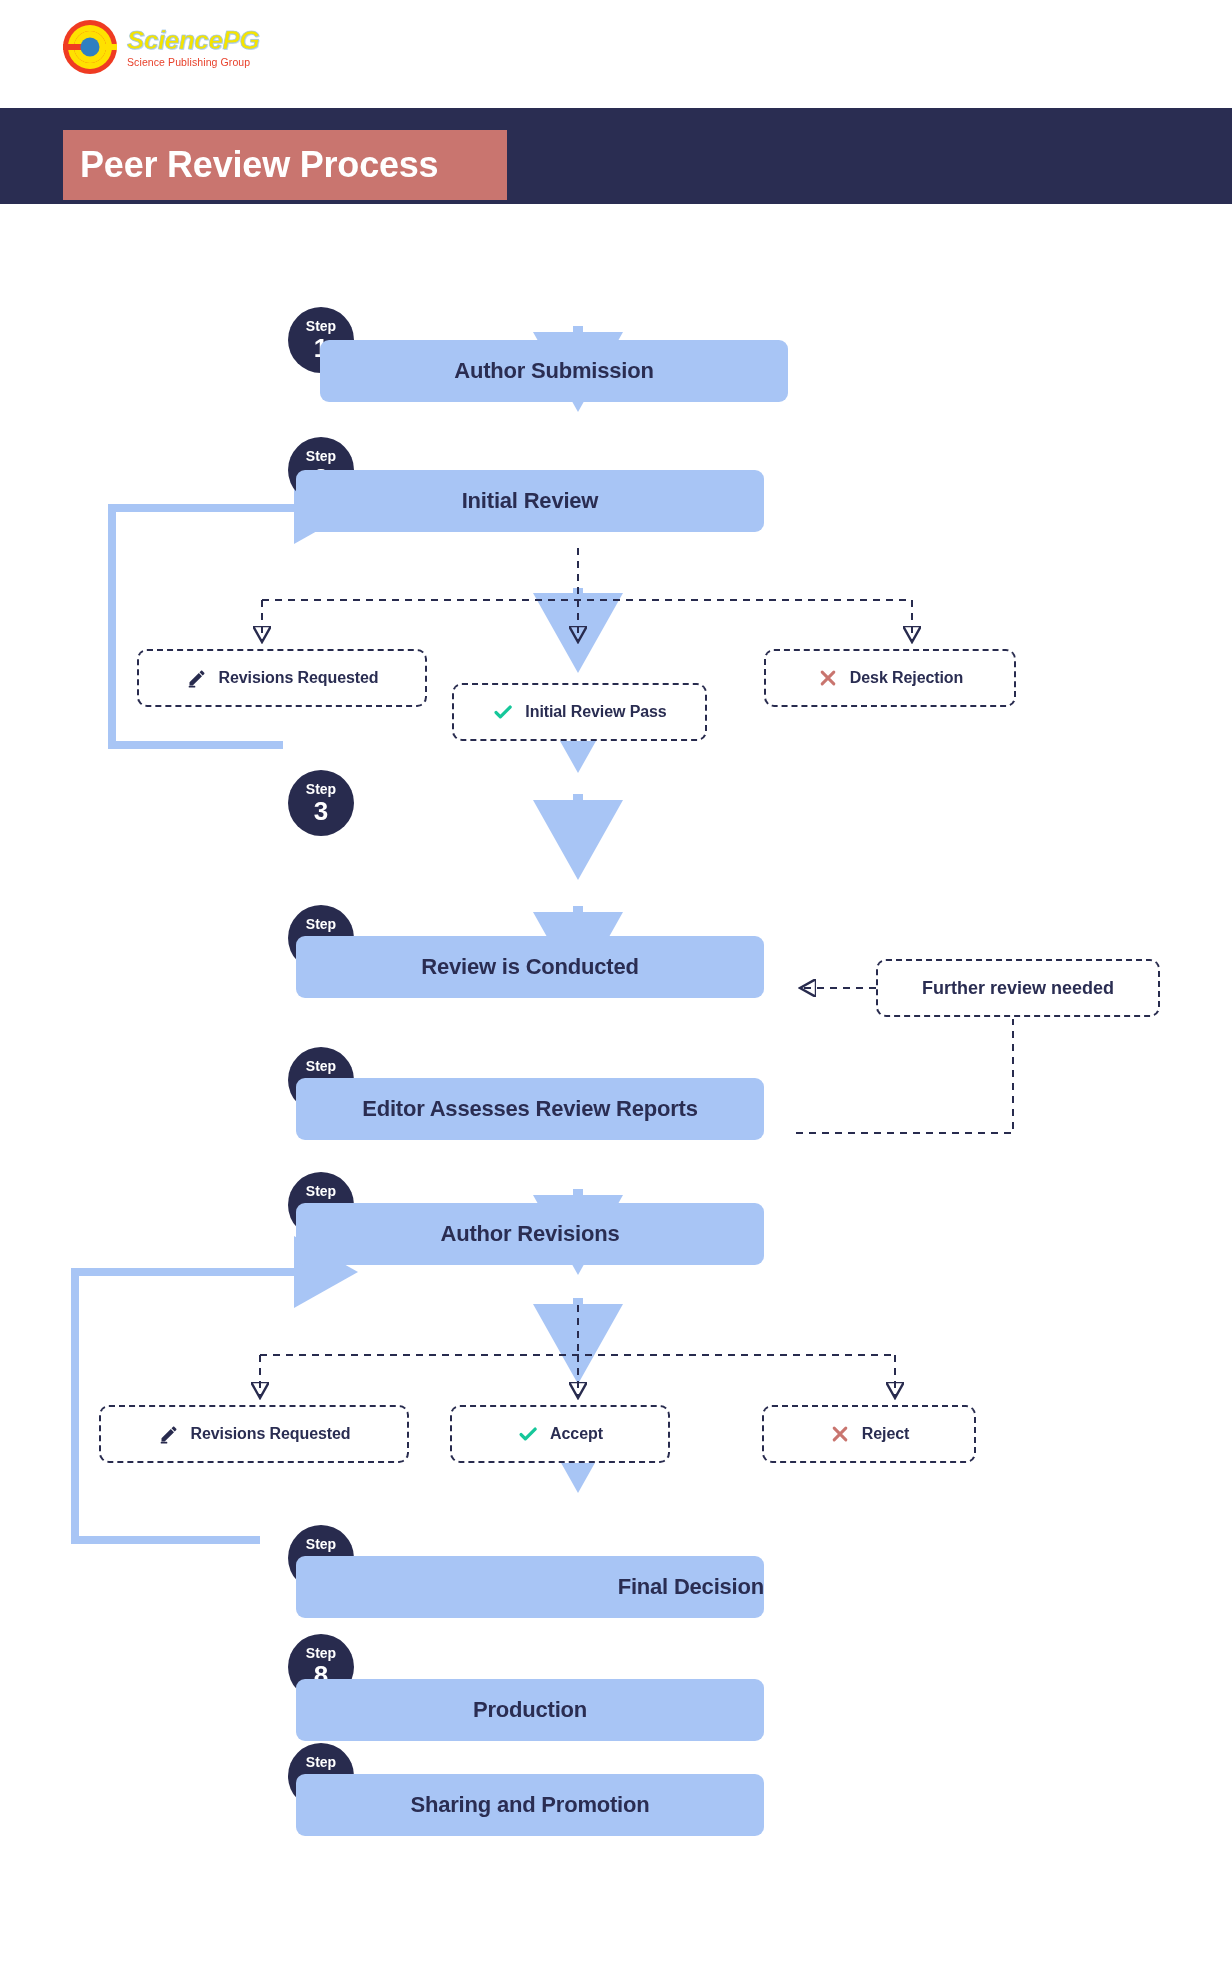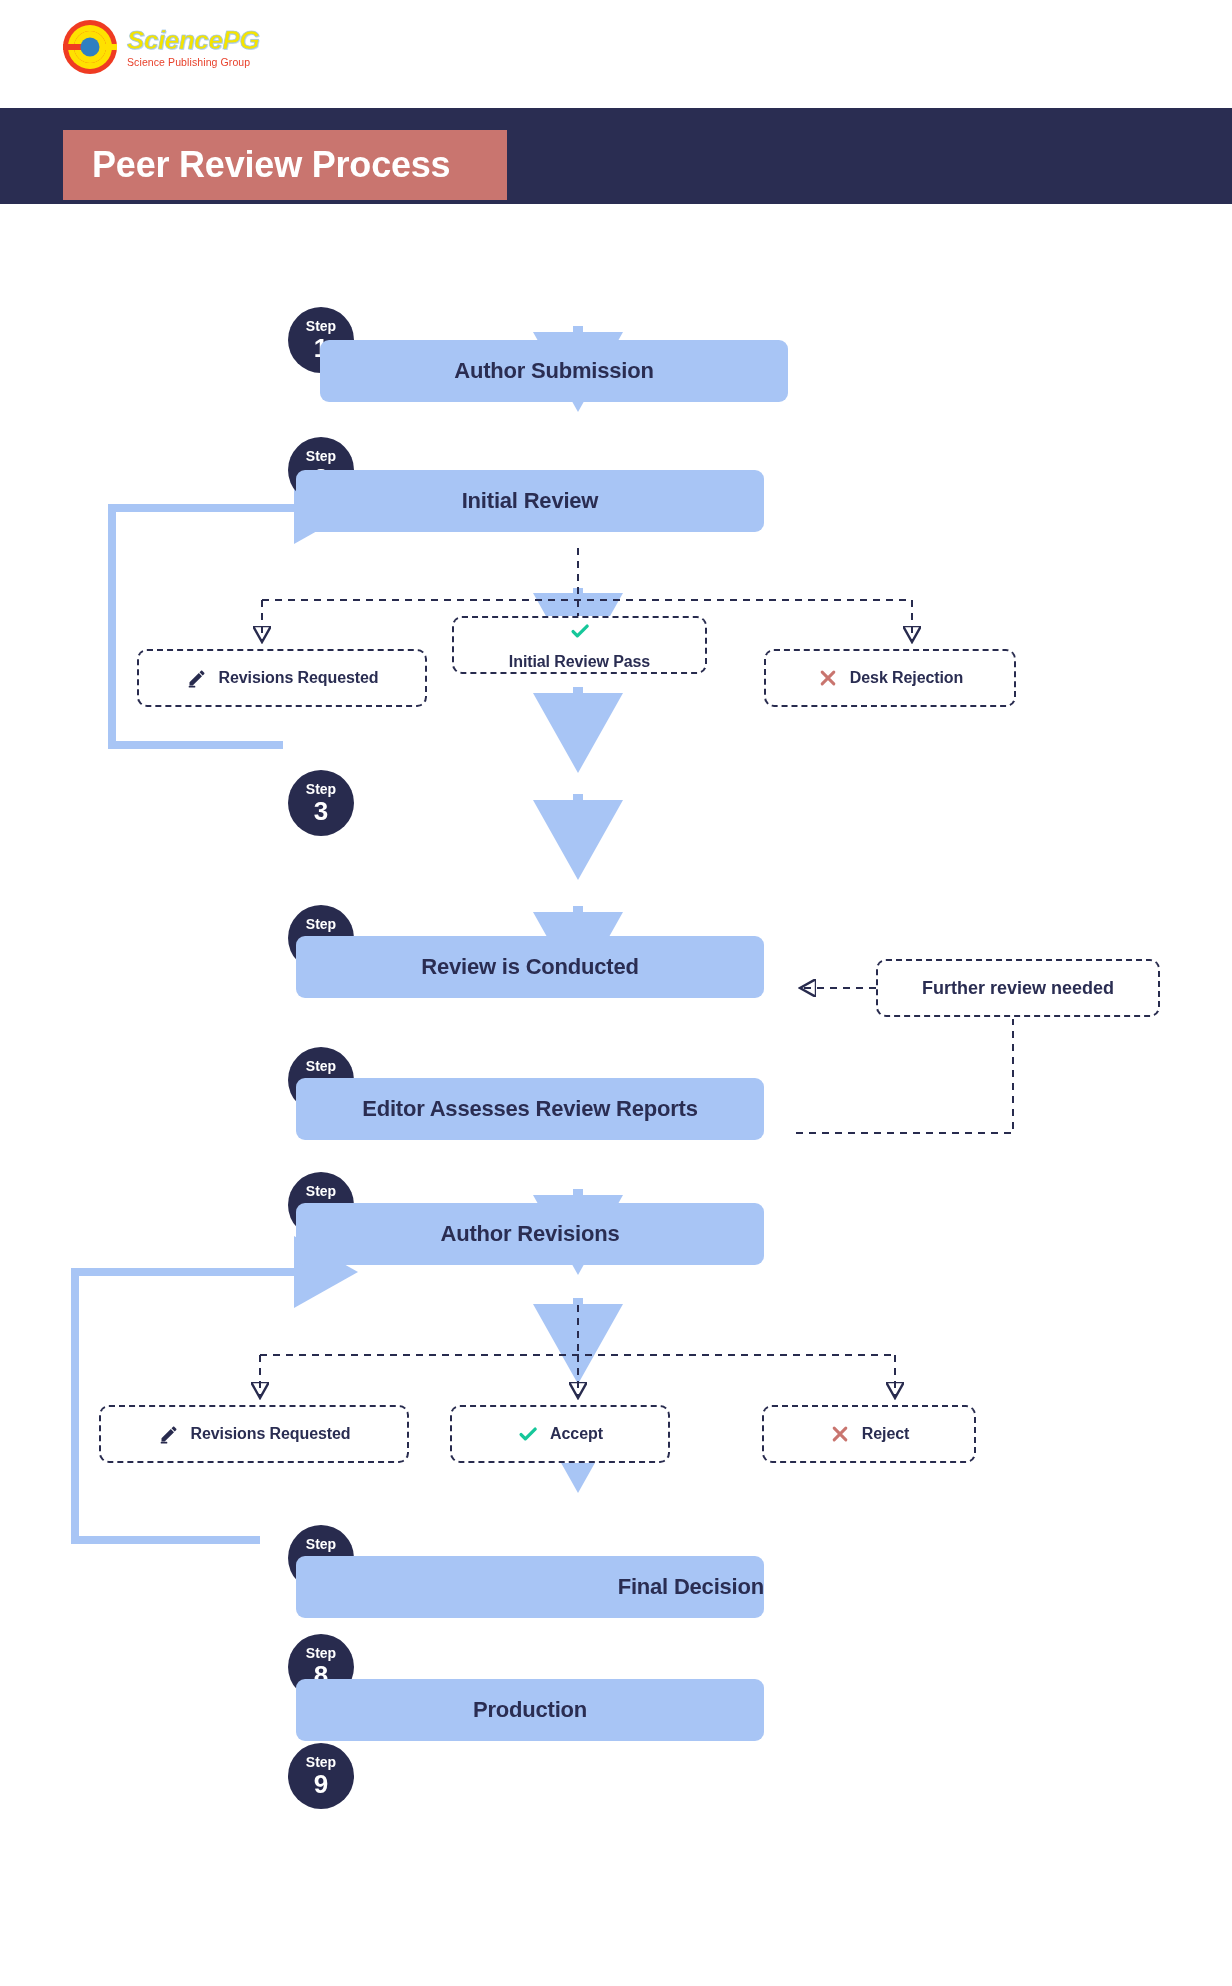--- a/index.html
+++ b/index.html
@@ -16,21 +16,21 @@
   #logo-mark{position:relative;width:56px;height:56px;flex:0 0 56px;}
   #logo-text{display:flex;flex-direction:column;justify-content:space-between;line-height:1;}
   #logo-title{font-size:26px;font-weight:bold;font-style:italic;color:#f5e400;
      -webkit-text-stroke:0.6px #9fc4e8; text-shadow:0 0 1px #9fc4e8,1px 1px 0 #c8def2;letter-spacing:-0.4px;}
   #logo-sub{font-size:10.5px;color:#e8412b;margin-top:4px;letter-spacing:0.1px;}
 
   
   #band{position:absolute;left:0;top:108px;width:1232px;height:96px;background:#2a2d52;}
   #title-box{position:absolute;left:63px;top:130px;width:444px;height:70px;background:#c9756f;
      display:flex;align-items:center;}
-  #title-text{color:#ffffff;font-size:36px;font-weight:bold;padding-left:29px;letter-spacing:-0.2px;}
+  #title-text{color:#ffffff;font-size:36px;font-weight:bold;padding-left:17px;letter-spacing:-0.2px;}
 
   
   #canvas{position:absolute;left:0;top:0;width:1232px;height:1986px;}
   svg#wires{position:absolute;left:0;top:0;width:1232px;height:1986px;pointer-events:none;}
 
   
   .stepbox{position:absolute;height:62px;width:468px;left:296px;background:#a8c5f5;border-radius:9px;
      display:flex;align-items:center;justify-content:center;}
   .stepbox .lbl{color:#2a2d52;font-size:22px;font-weight:bold;letter-spacing:-0.2px;}
   .badge{position:absolute;width:66px;height:66px;border-radius:50%;background:#282b4e;
@@ -145,21 +145,21 @@
   <div class="optbox" style="left:137px;top:649px;width:290px;">
     <span class="oicon">
       <svg width="20" height="20" viewBox="0 0 24 24">
           <path d="M3 17.2V21h3.8L18 9.8 14.2 6 3 17.2z M20.7 7.1c.4-.4.4-1 0-1.4l-2.4-2.4c-.4-.4-1-.4-1.4 0l-1.9 1.9L18.8 9l1.9-1.9z" fill="#282b4e"></path>
           <rect x="2" y="21.3" width="8" height="2.1" rx="1" fill="#282b4e"></rect>
         </svg>
     </span>
     <span class="olbl">Revisions Requested</span>
   </div>
 
-  <div class="optbox" style="left:452px;top:616px;width:255px;flex-direction:column;">
+  <div class="optbox" style="left:452px;top:683px;width:255px;">
     <span class="oicon">
       <svg width="22" height="22" viewBox="0 0 24 24">
           <path d="M4.5 12.6l4.6 4.7L19.8 6.6" fill="none" stroke="#16c79a" stroke-width="3.6" stroke-linecap="round" stroke-linejoin="round"></path>
         </svg>
     </span>
     <span class="olbl">Initial Review Pass</span>
   </div>
 
   <div class="optbox" style="left:764px;top:649px;width:252px;">
     <span class="oicon">
@@ -244,14 +244,17 @@
     <span class="bn">8</span>
   </div>
   <div class="stepbox" style="top:1679px;">
     <span class="lbl">Production</span>
   </div>
 
   <div class="badge" style="top:1743px;">
     <span class="bt">Step</span>
     <span class="bn">9</span>
   </div>
+  <div class="stepbox" style="top:1774px;">
+    <span class="lbl">Sharing and Promotion</span>
+  </div>
 
 </div>
 
 </body></html>

